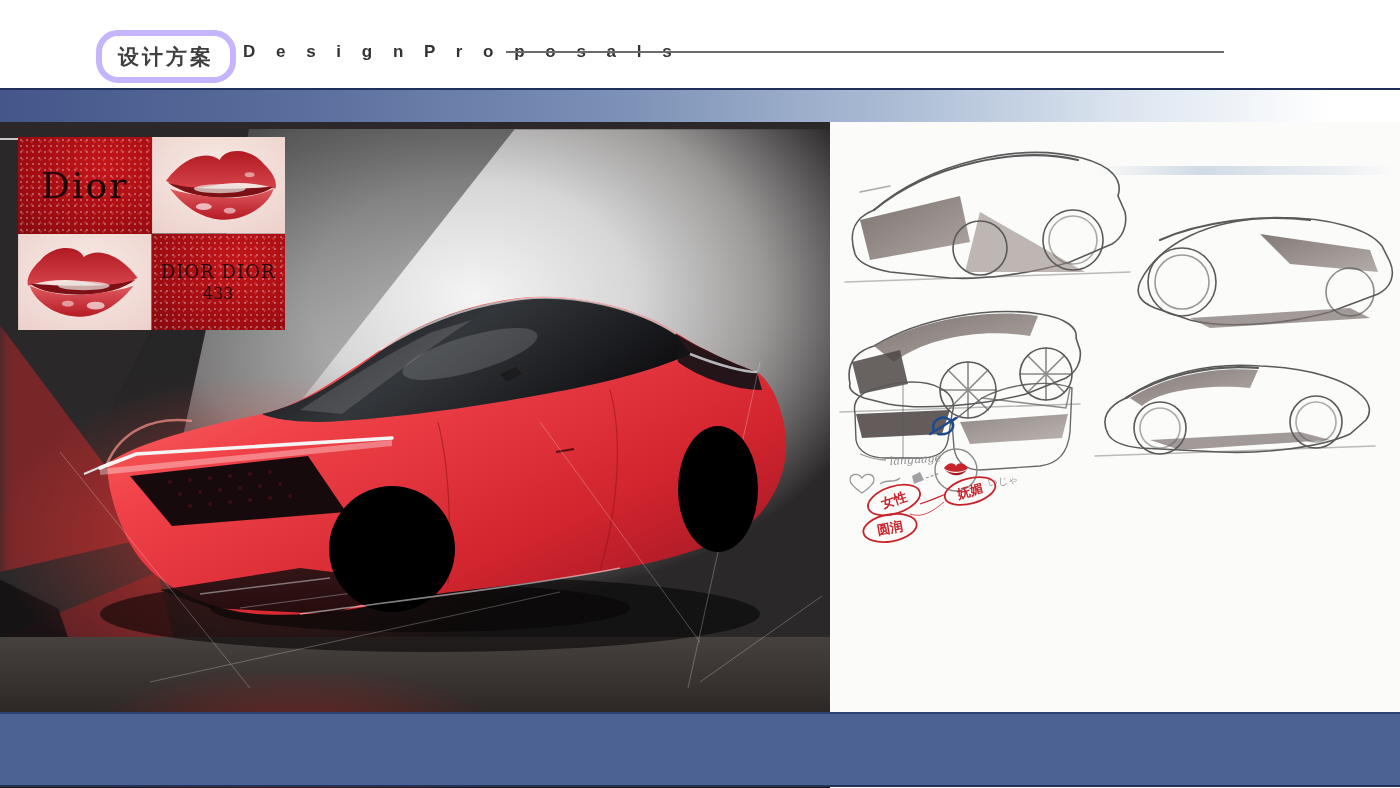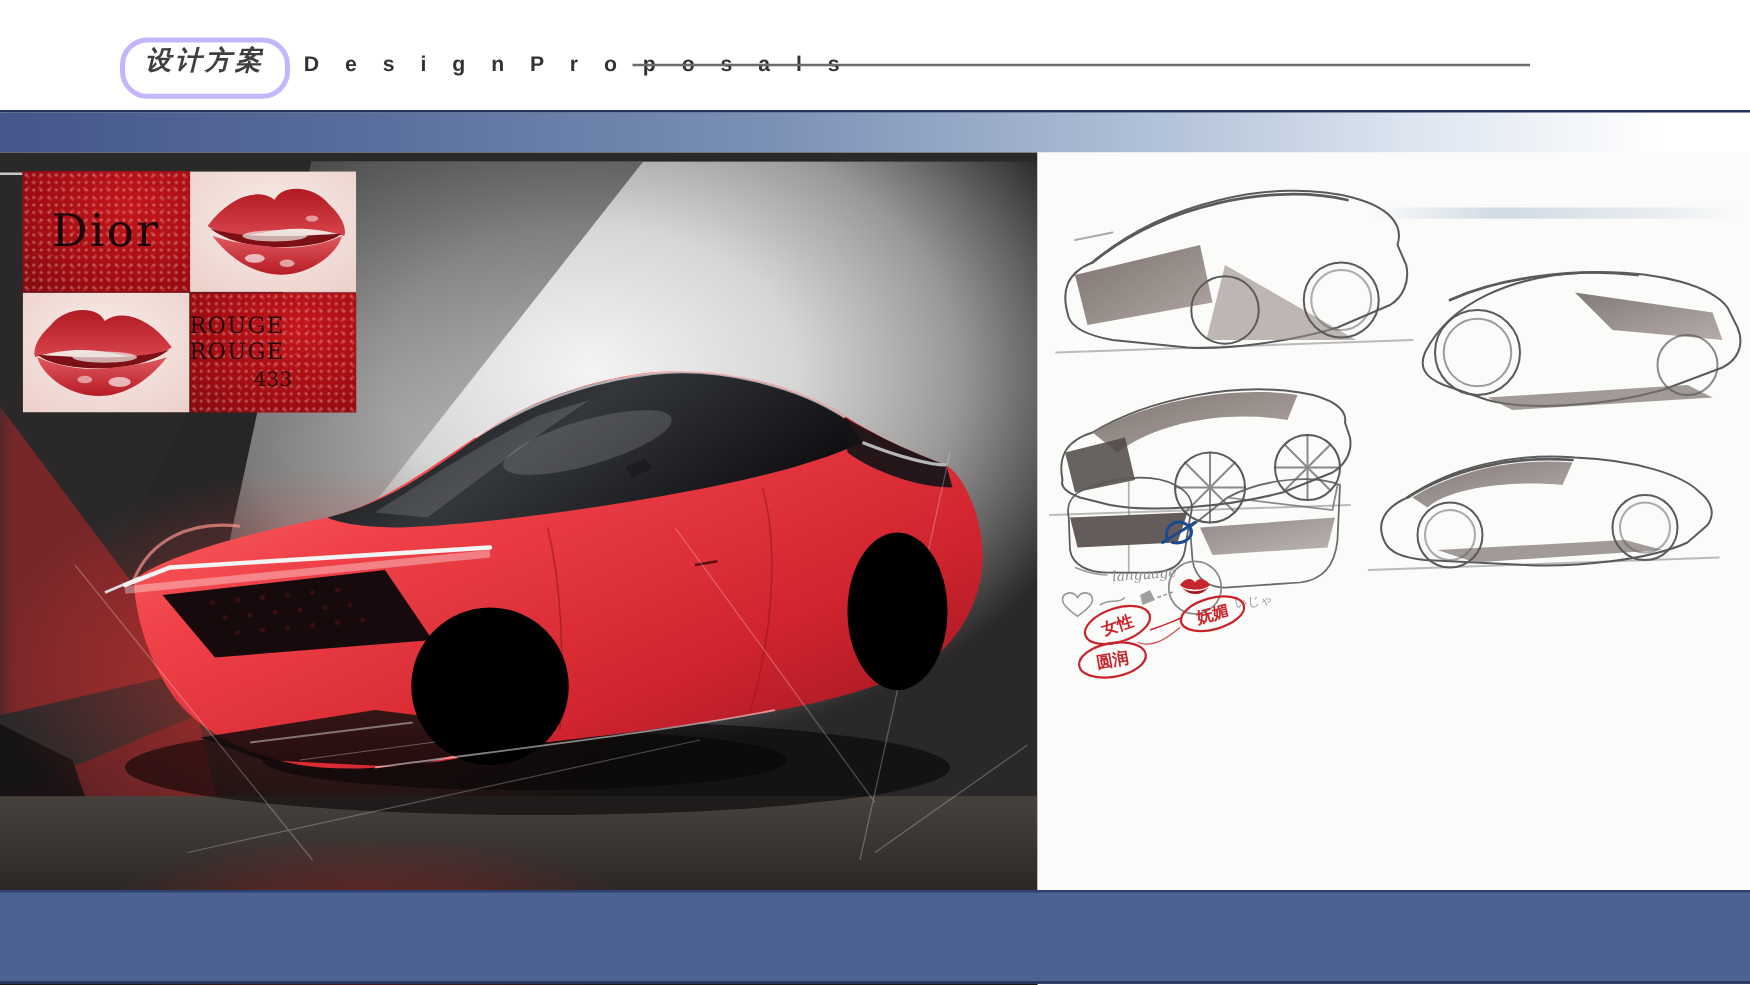--- a/index.html
+++ b/index.html
@@ -1,22 +1,22 @@
 <!DOCTYPE html>
 <html><head>
 <meta charset="utf-8">
 <style>
   html,body{margin:0;padding:0;background:#ffffff;}
   .slide{position:relative;width:1400px;height:788px;background:#ffffff;overflow:hidden;
          font-family:"Liberation Sans","DejaVu Sans",sans-serif;}
 
   
   .header{position:absolute;left:0;top:0;width:1400px;height:88px;background:#ffffff;}
-  .pill{position:absolute;left:96px;top:30px;width:128px;height:41px;border:4px solid #c4b5fd;
-        border-radius:22px;display:flex;justify-content:center;font-style:italic;}
+  .pill{position:absolute;left:96px;top:30px;width:128px;height:41px;border:6px solid #c4b5fd;
+        border-radius:22px;display:flex;align-items:center;justify-content:center;}
   .pill span{font-size:21px;color:#3f3f3f;letter-spacing:3px;font-weight:600;}
   .en-title{position:absolute;left:243px;top:42px;font-size:17px;color:#333333;
             letter-spacing:8px;font-weight:700;white-space:nowrap;}
   .h-rule{position:absolute;left:506px;top:51px;width:718px;height:2px;background:#6b6b6b;}
 
   
   .grad-bar{position:absolute;left:0;top:88px;width:1400px;height:34px;
     background:linear-gradient(90deg,#44568a 0%,#5a6f9d 22%,#7d92b7 45%,#aebfd6 65%,#dbe4ef 80%,#ffffff 95%);
     border-top:2px solid #20305a;box-sizing:border-box;}
 
@@ -225,21 +225,21 @@
               <path d="M16 46 C45 55 92 52 122 50 C112 58 92 61 70 61 C48 61 28 55 16 46 Z" fill="#7c1016"></path>
               <ellipse cx="68" cy="52" rx="26" ry="4.5" fill="#e8dfdb" opacity="0.75"></ellipse>
               <path d="M18 52 C38 78 64 88 88 81 C106 76 120 62 122 52 C102 61 80 63 58 60 C42 58 30 56 18 52 Z" fill="url(#lipL)"></path>
               <ellipse cx="56" cy="72" rx="9" ry="4" fill="#ffffff" opacity="0.65"></ellipse>
               <ellipse cx="84" cy="70" rx="6" ry="3" fill="#ffffff" opacity="0.5"></ellipse>
             </g>
           </svg>
         </div>
         <div class="dior-cell tex-red">
           <div class="rouge-wrap">
-            <div class="rouge-line">ROUGE ROUGE</div>
+            <div class="rouge-line">DIOR DIOR</div>
             <div class="shade-line">433</div>
           </div>
         </div>
       </div>
     </section>
 
     <section class="sketch-panel">
       <div class="streak"></div>
 
       <svg class="sketch-svg" viewBox="0 0 570 590">

